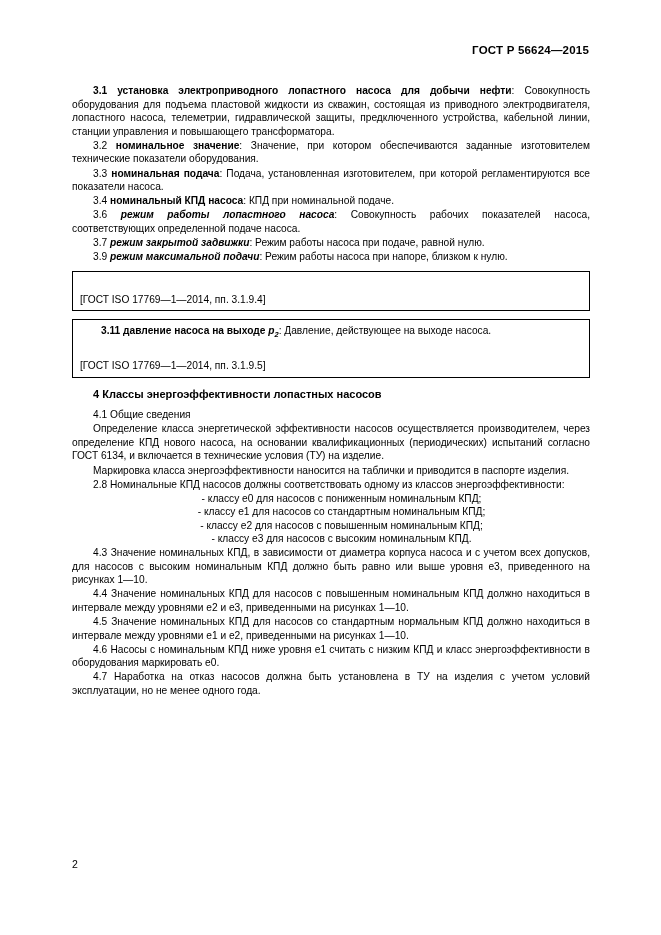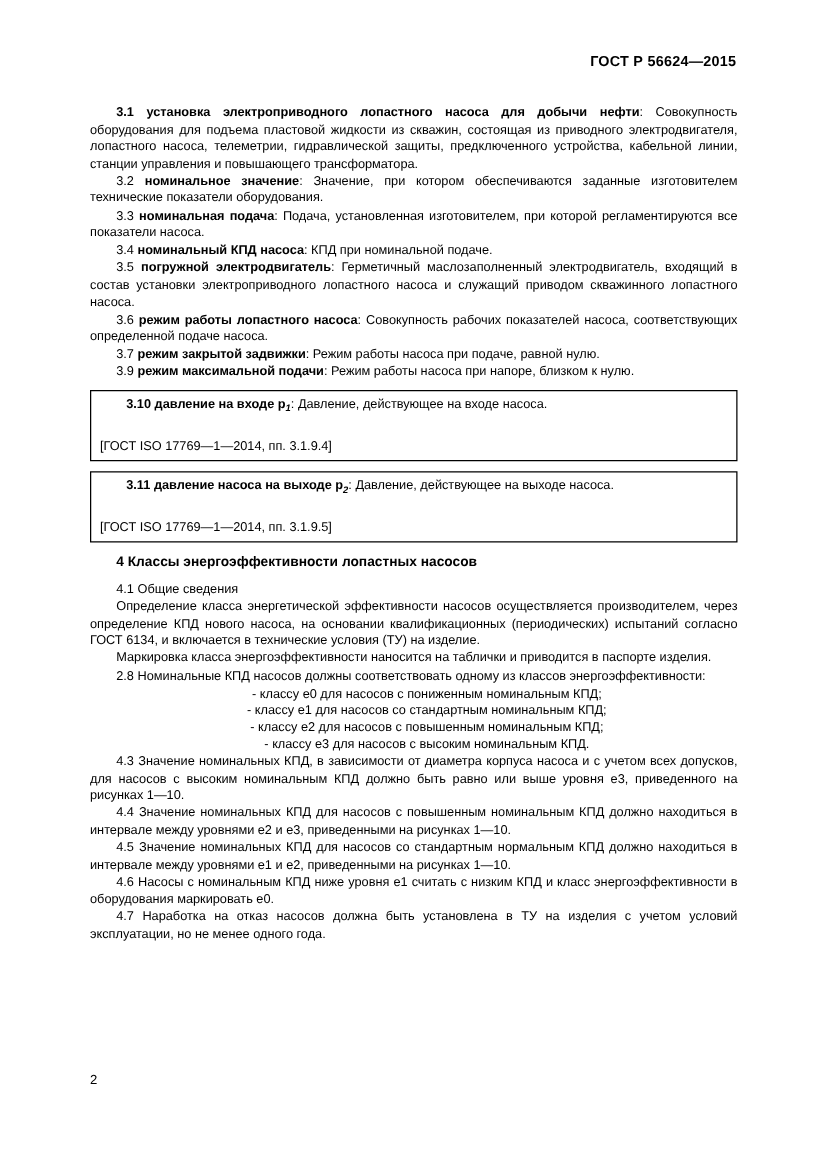--- a/index.html
+++ b/index.html
@@ -41,21 +41,21 @@
     line-height: 13.6px;
     text-align: justify;
     text-justify: inter-word;
   }
   p.para {
     margin: 0 0 0.5px 0;
     text-indent: 21px;
     text-align: justify;
   }
   .b { font-weight: bold; }
-  .i { }
+  .i { font-style: italic; }
   .sub { font-size: 7.5px; vertical-align: sub; font-style: italic; }
   .boxed {
     border: 1px solid #000000;
     padding: 4px 7px 4px 7px;
     margin: 7px 0 8px 0;
     box-sizing: border-box;
   }
   .boxed p {
     margin: 0;
     text-indent: 21px;
@@ -93,31 +93,29 @@
   <div class="content">
 
     <p class="para"><span class="b">3.1</span> <span class="b">установка электроприводного лопастного насоса для добычи нефти</span><span>: Совокупность оборудования для подъема пластовой жидкости из скважин, состоящая из приводного электродвигателя, лопастного насоса, телеметрии, гидравлической защиты, предключенного устройства, кабельной линии, станции управления и повышающего трансформатора.</span></p>
 
     <p class="para"><span>3.2</span> <span class="b">номинальное значение</span><span>: Значение, при котором обеспечиваются заданные изготовителем технические показатели оборудования.</span></p>
 
     <p class="para"><span>3.3</span> <span class="b">номинальная подача</span><span>: Подача, установленная изготовителем, при которой регламентируются все показатели насоса.</span></p>
 
     <p class="para"><span>3.4</span> <span class="b">номинальный КПД насоса</span><span>: КПД при номинальной подаче.</span></p>
 
-    <p class="para"><span>3.5</span> <span class="b">погружной электродвигатель</span><span>: Герметичный маслозаполненный электродвигатель, входящий в состав установки электроприводного лопастного насоса и служащий приводом скважинного лопастного насоса.</span></p>
 
     <p class="para"><span>3.6</span> <span class="b i">режим работы лопастного насоса</span><span>: Совокупность рабочих показателей насоса, соответствующих определенной подаче насоса.</span></p>
 
     <p class="para"><span>3.7</span> <span class="b i">режим закрытой задвижки</span><span>: Режим работы насоса при подаче, равной нулю.</span></p>
 
 
     <p class="para"><span>3.9</span> <span class="b i">режим максимальной подачи</span><span>: Режим работы насоса при напоре, близком к нулю.</span></p>
 
     <div class="boxed">
-      <p><span class="b">3.10</span> <span class="b">давление на входе</span> <span class="b i">p</span><span class="sub b">1</span><span>: Давление, действующее на входе насоса.</span></p>
       <p class="ref">[ГОСТ ISO 17769—1—2014, пп. 3.1.9.4]</p>
     </div>
 
     <div class="boxed">
       <p><span class="b">3.11</span> <span class="b">давление насоса на выходе</span> <span class="b i">p</span><span class="sub b">2</span><span>: Давление, действующее на выходе насоса.</span></p>
       <p class="ref">[ГОСТ ISO 17769—1—2014, пп. 3.1.9.5]</p>
     </div>
 
     <div class="section-title">4 Классы энергоэффективности лопастных насосов</div>
 

